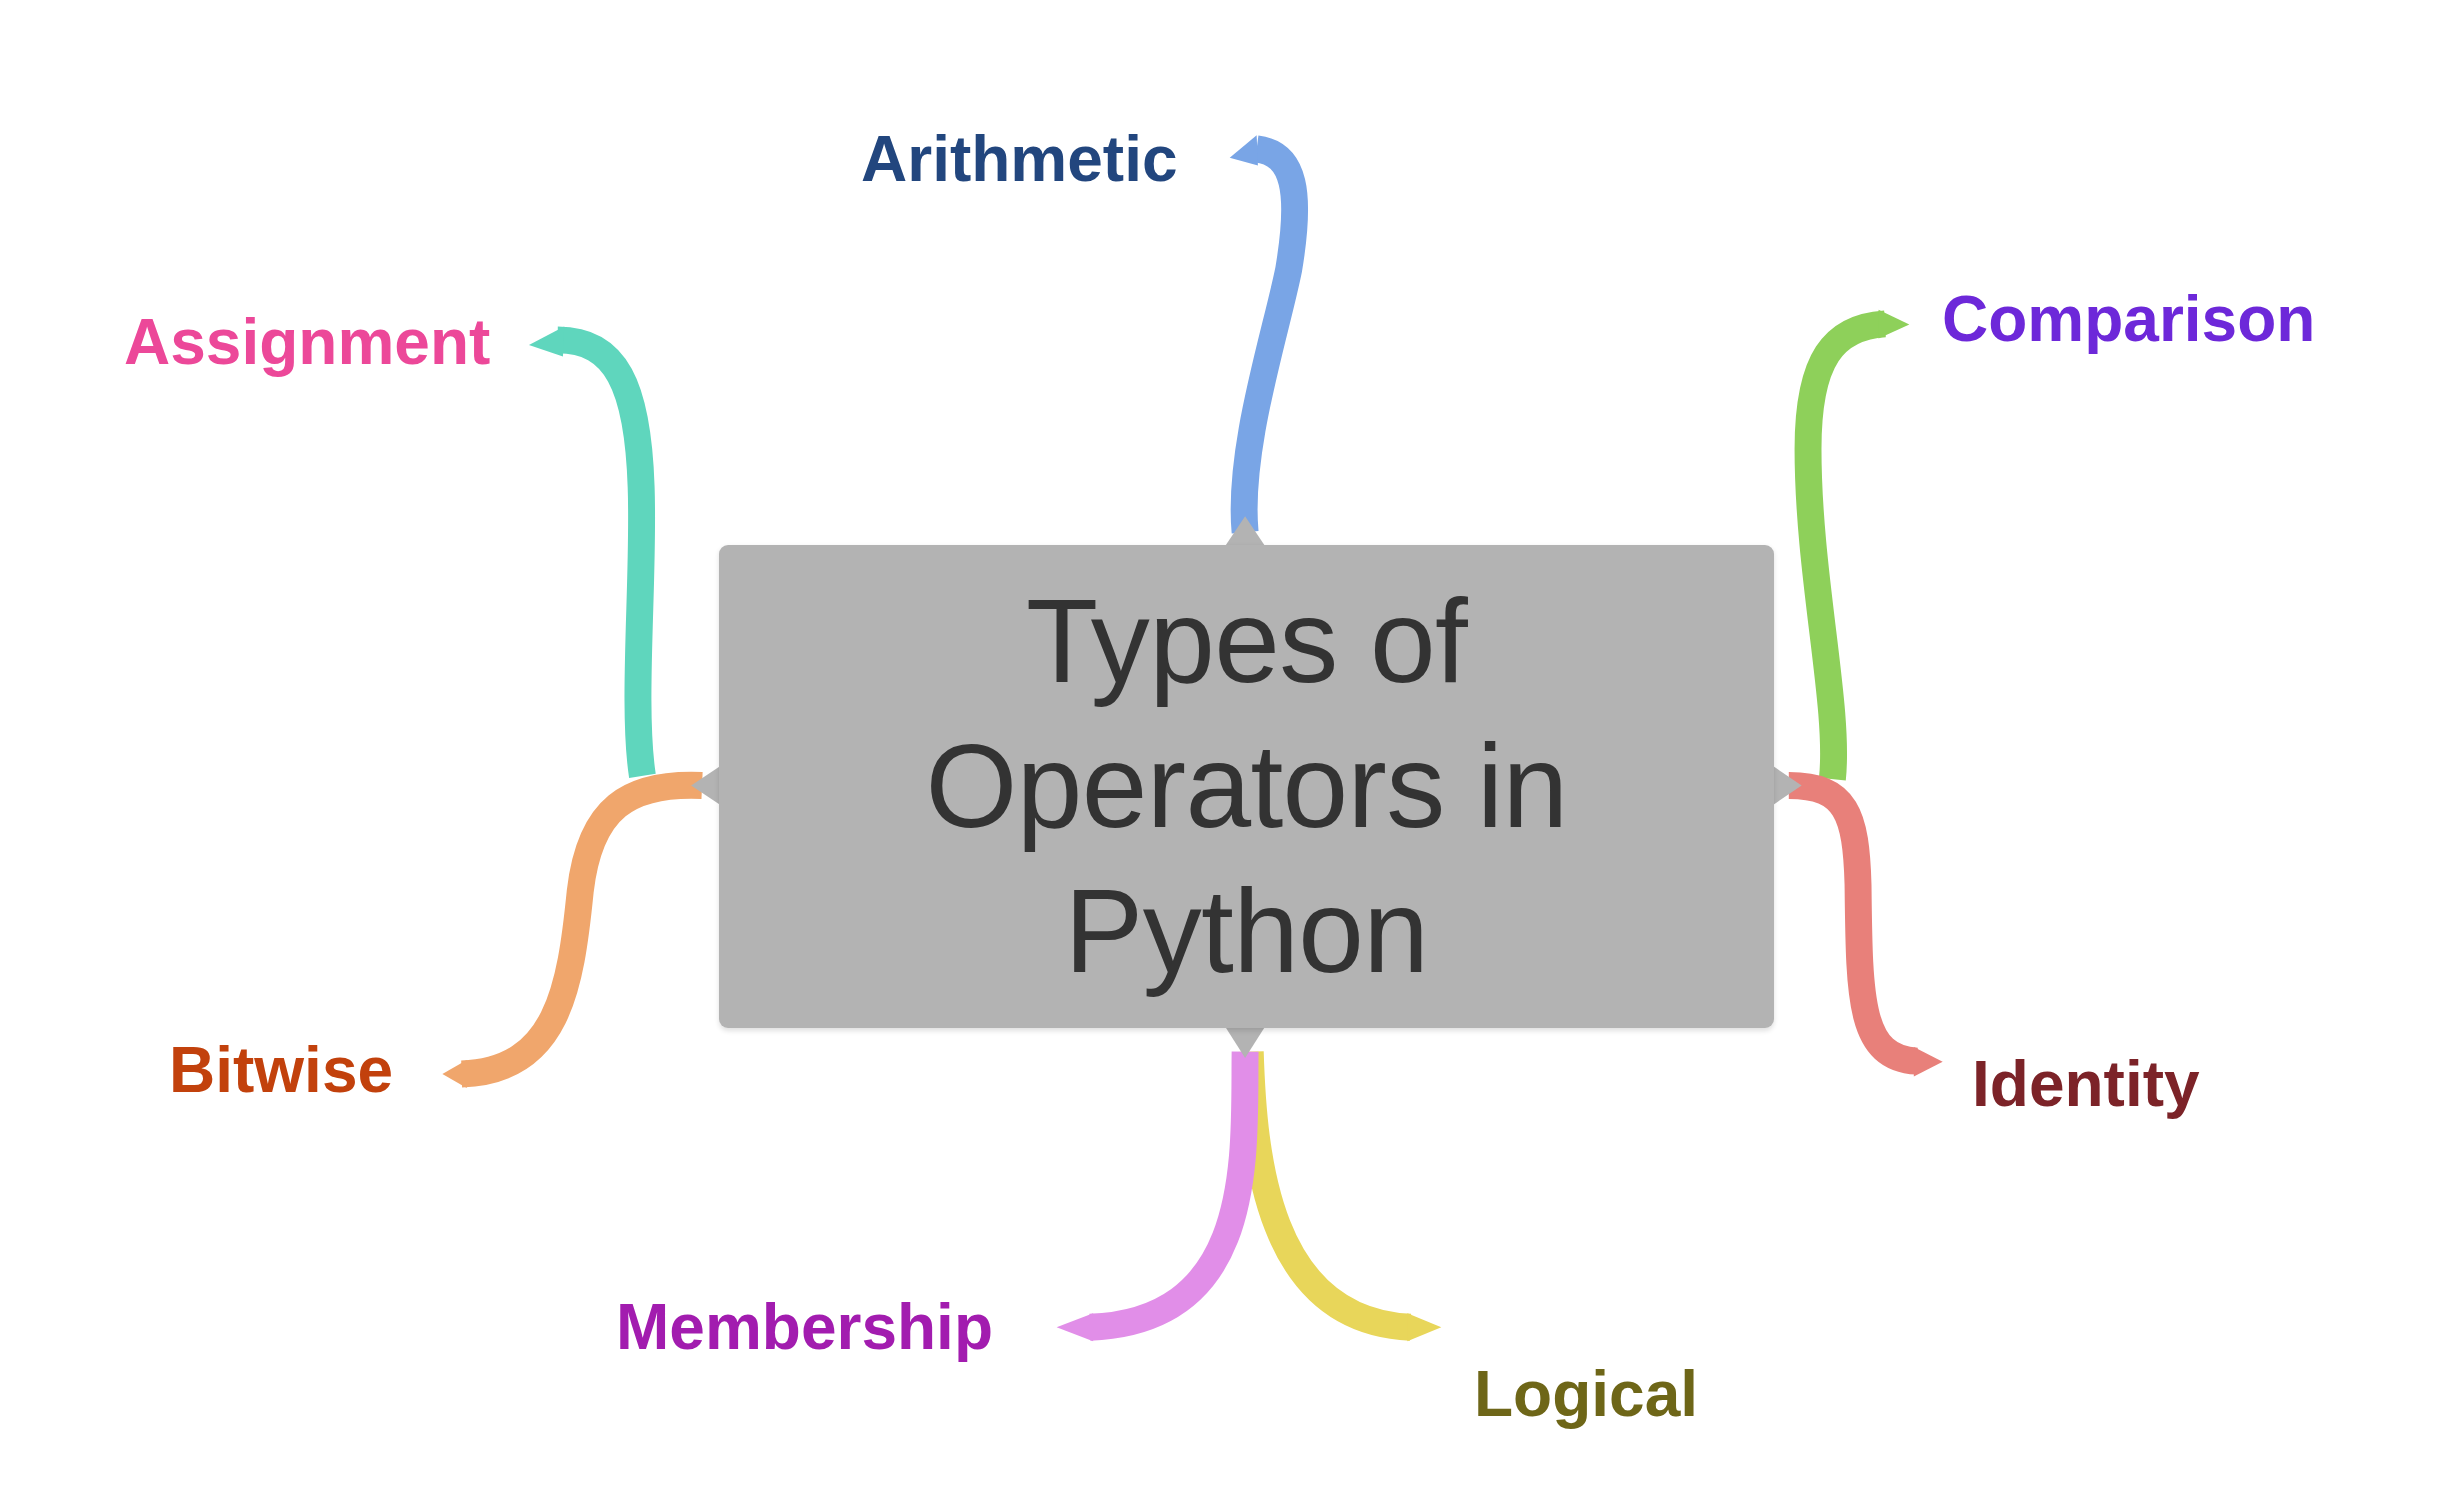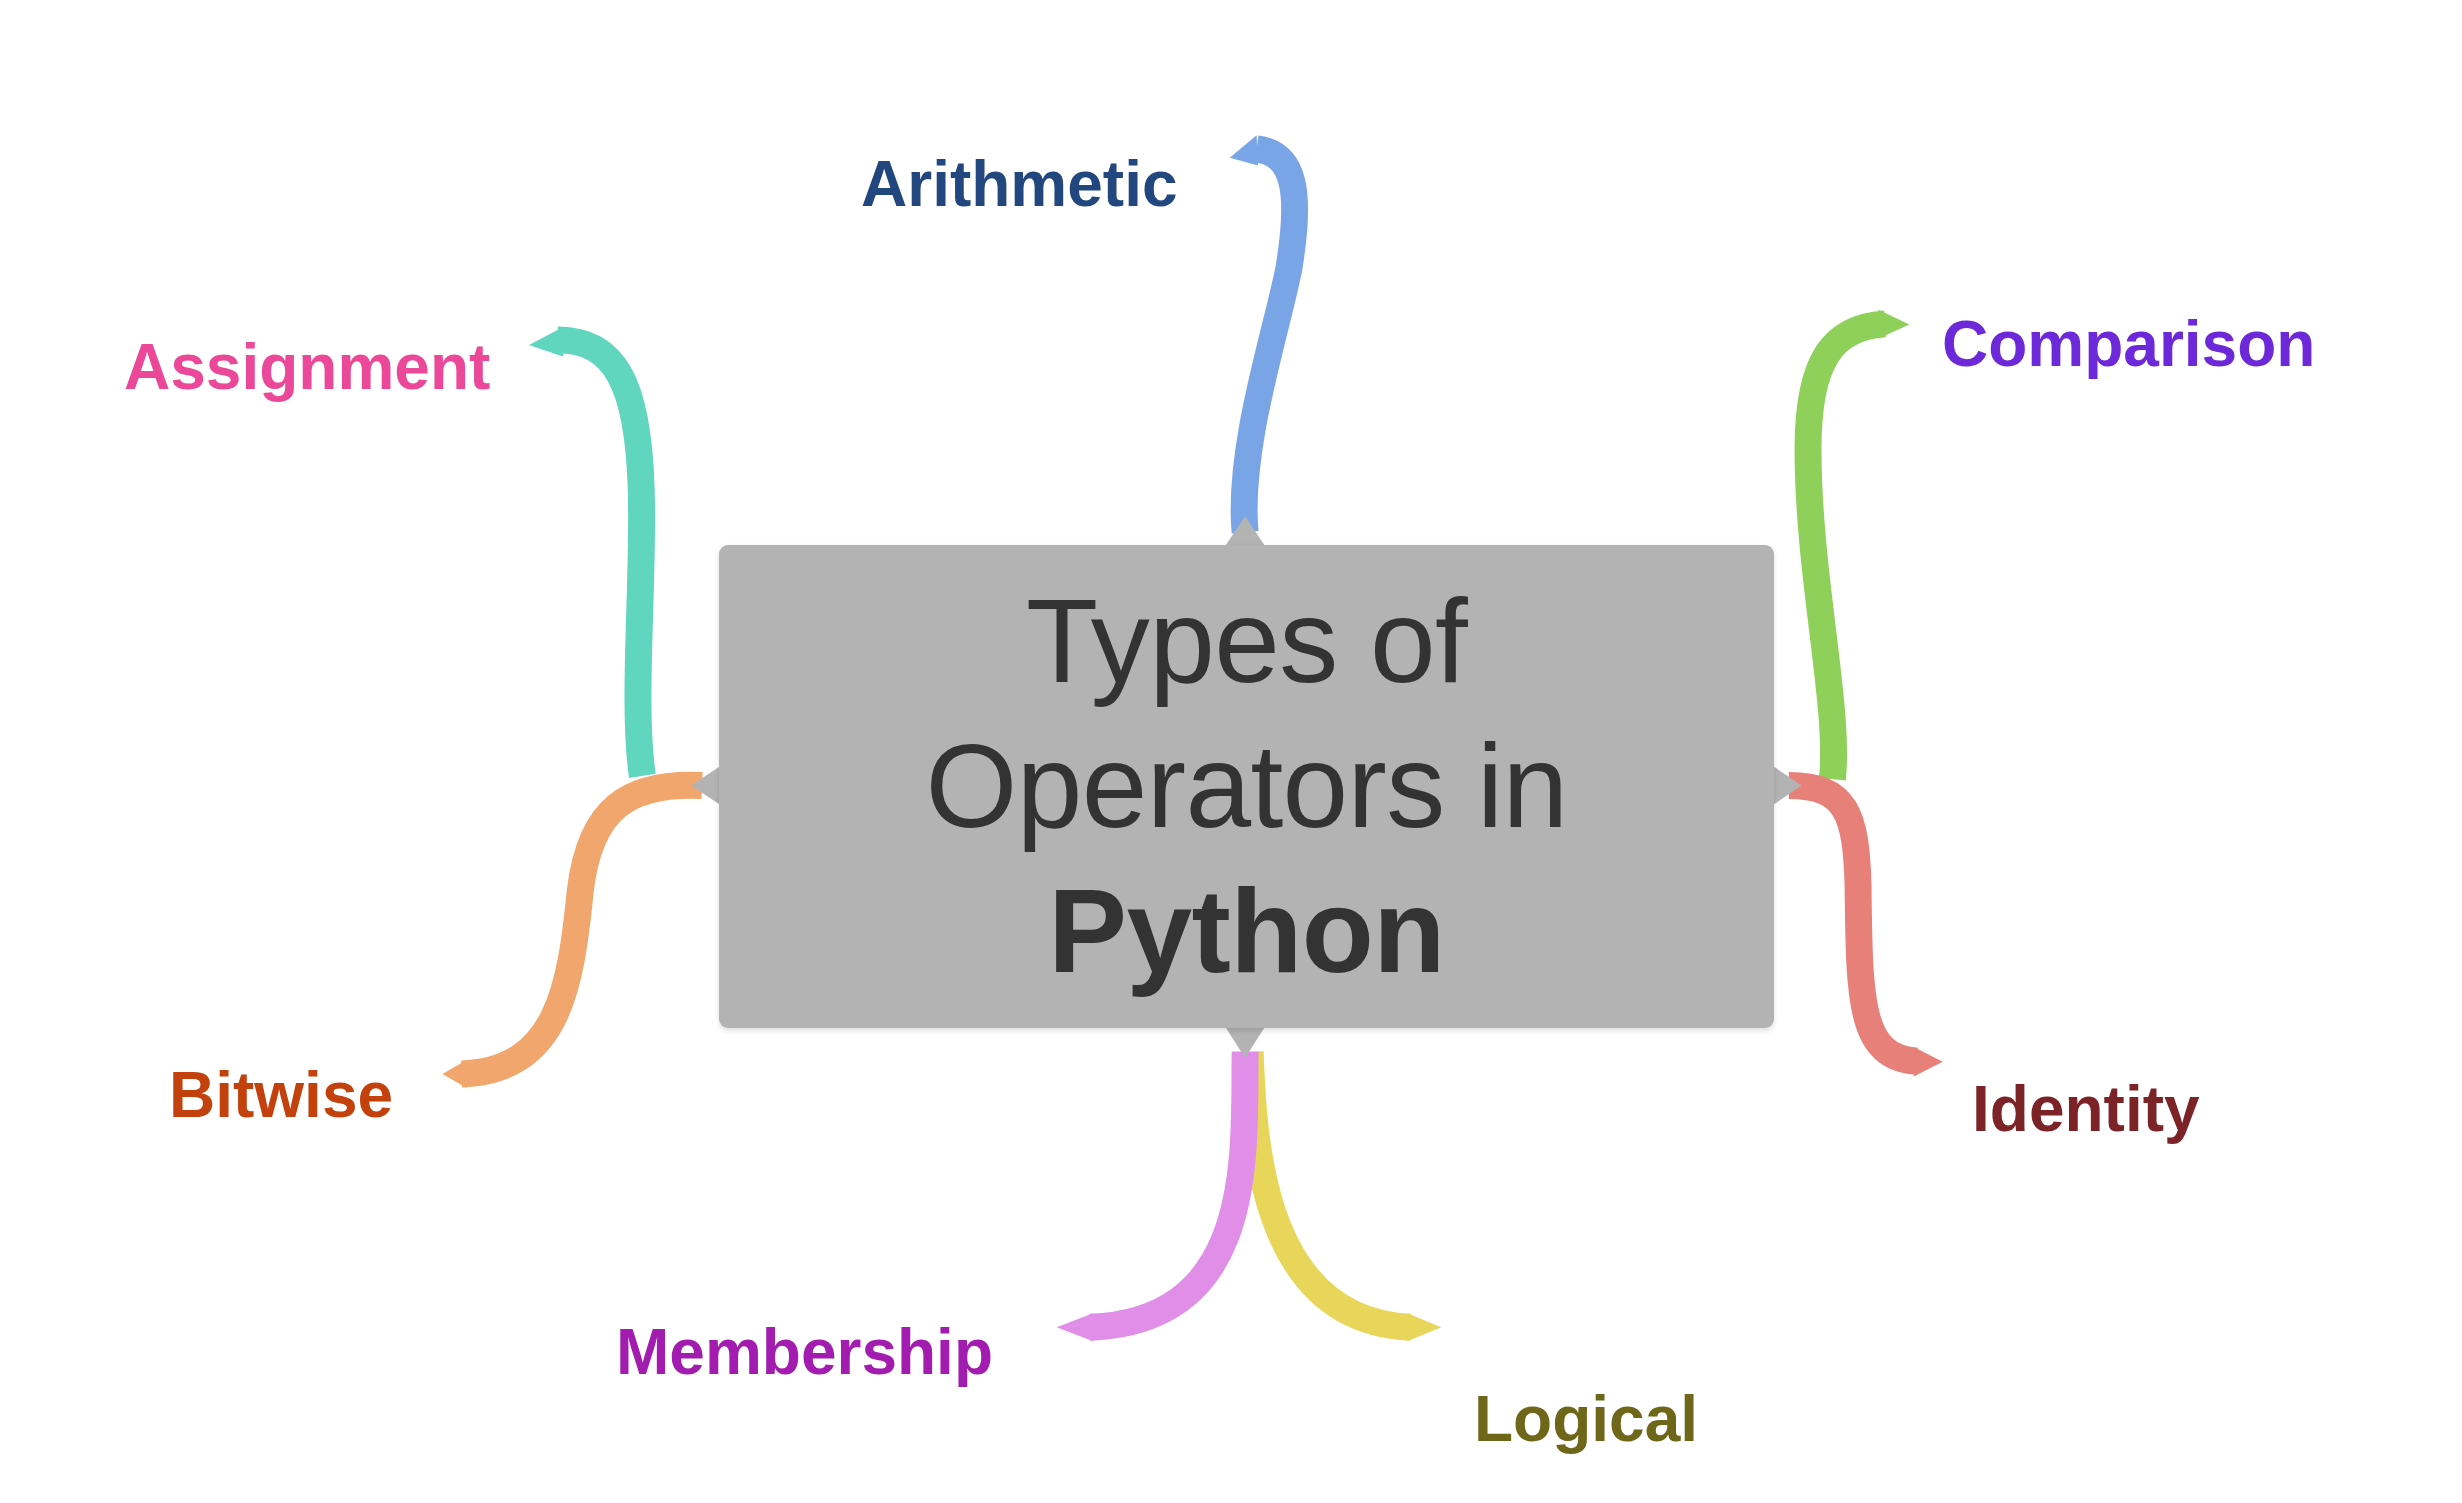--- a/index.html
+++ b/index.html
@@ -6,22 +6,22 @@
     body { width: 2462px; height: 1503px; position: relative; overflow: hidden; font-family: "Liberation Sans", sans-serif; }
     svg.branches { position: absolute; left: 0; top: 0; width: 2462px; height: 1503px; }
     .center-box {
       position: absolute; left: 719px; top: 545px; width: 1055px; height: 483px;
       background: #b3b3b3; border-radius: 9px;
       box-shadow: 0 2.6px 5.1px rgba(0,0,0,0.12);
       display: flex; flex-direction: column; align-items: center; justify-content: center;
       color: #333333; text-align: center;
     }
     .center-box .line { font-size: 118px; line-height: 145px; font-weight: normal; letter-spacing: -0.6px; }
-    .center-box .line.bold { font-weight: bold; }
-    .label { position: absolute; font-weight: bold; font-size: 64px; line-height: 1; white-space: nowrap; margin-top: 25px; }
+    .center-box .line.bold { font-weight: normal; }
+    .label { position: absolute; font-weight: bold; font-size: 64px; line-height: 1; white-space: nowrap; }
   </style>
 </head>
 <body>
 
 <svg class="branches" viewBox="0 0 3840 2344" xmlns="http://www.w3.org/2000/svg">
 
   <path d="M1942 830 C 1930 700, 1990 520, 2010 420 C 2030 300, 2020 240, 1960 232" fill="none" stroke="#79a5e6" stroke-width="42" stroke-linecap="butt"></path>
   <polygon points="1960,211 1918,246 1962,258" fill="#79a5e6"></polygon>
 
   <path d="M1002 1210 C 985 1100, 1005 900, 1000 760 C 995 600, 960 530, 870 530" fill="none" stroke="#5fd6bd" stroke-width="42"></path>

